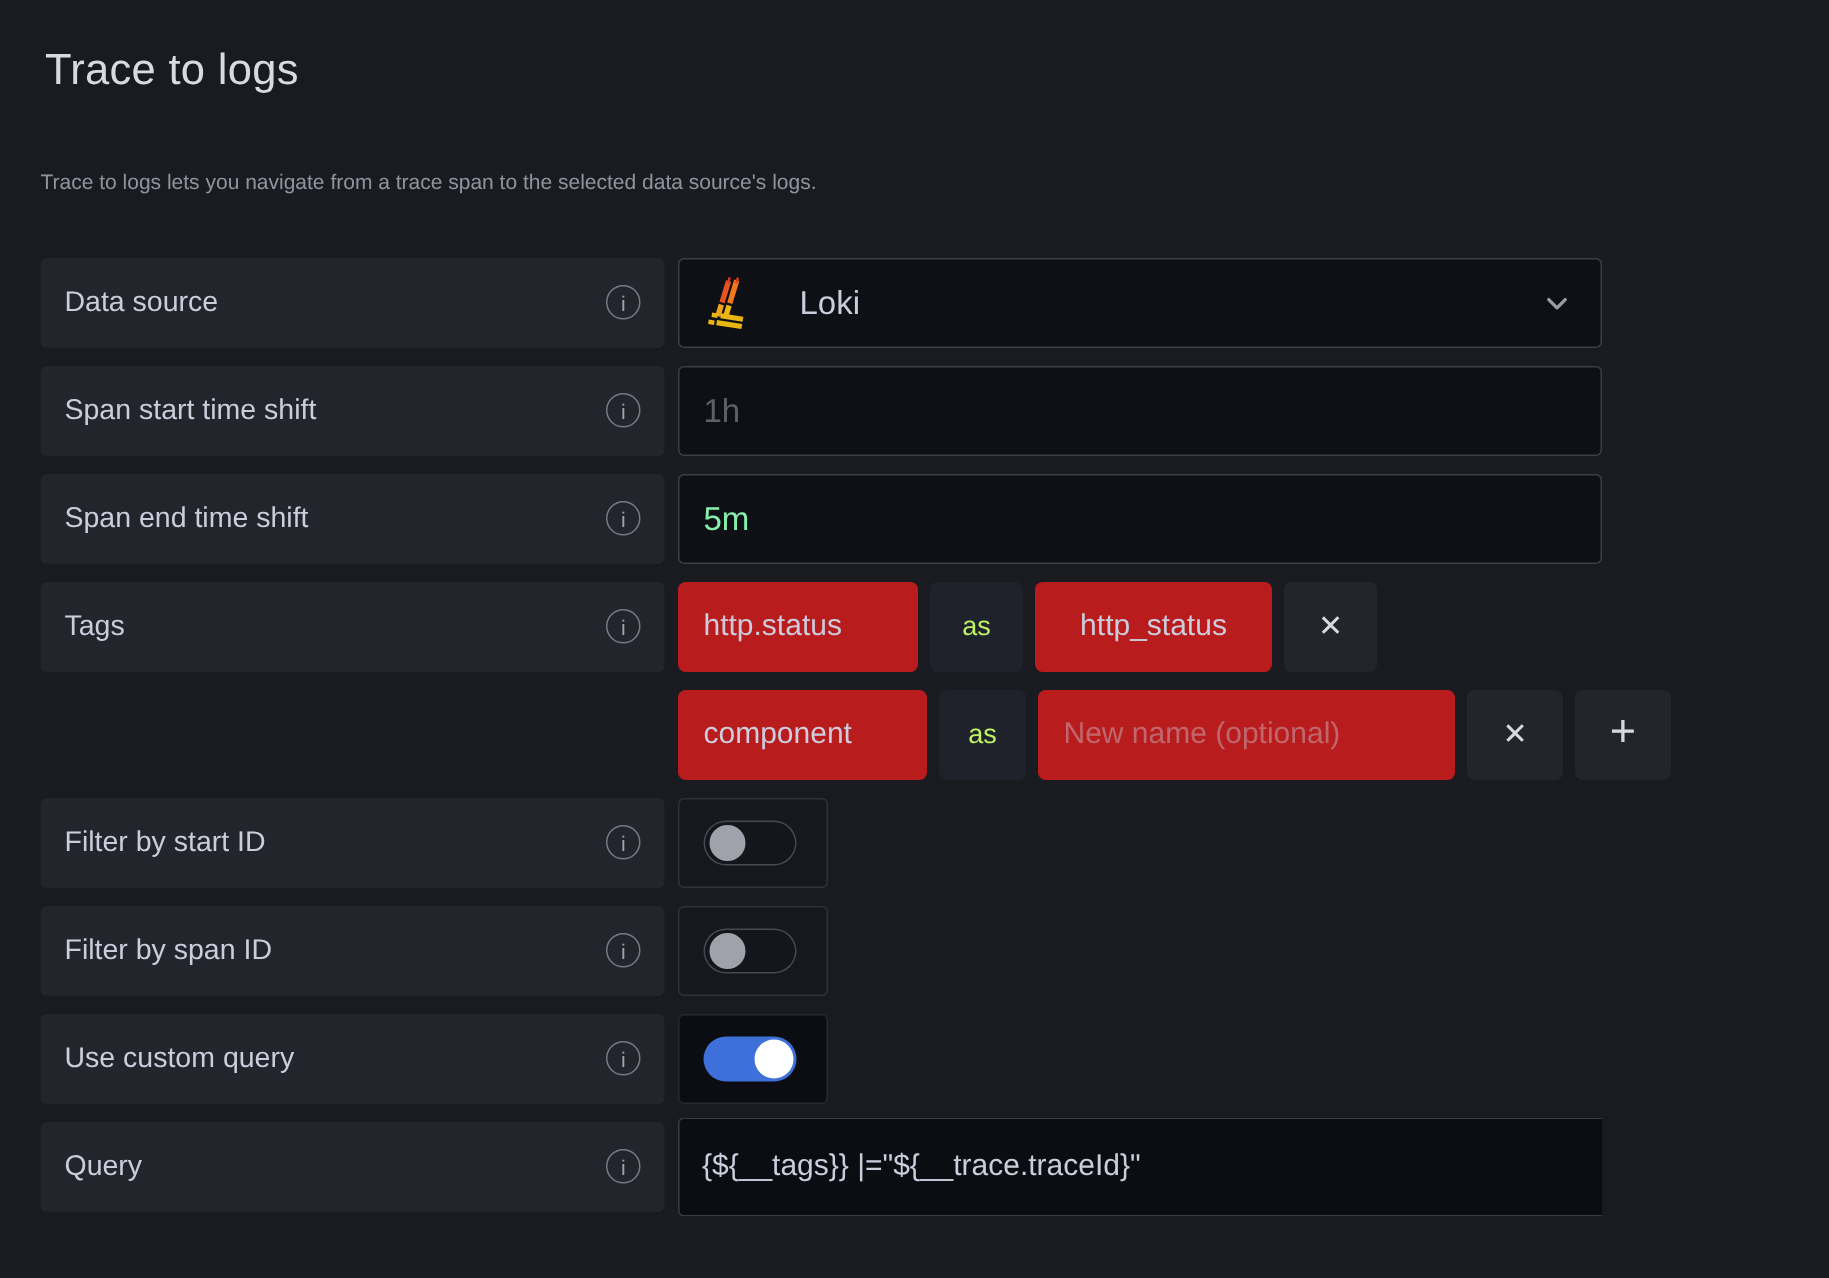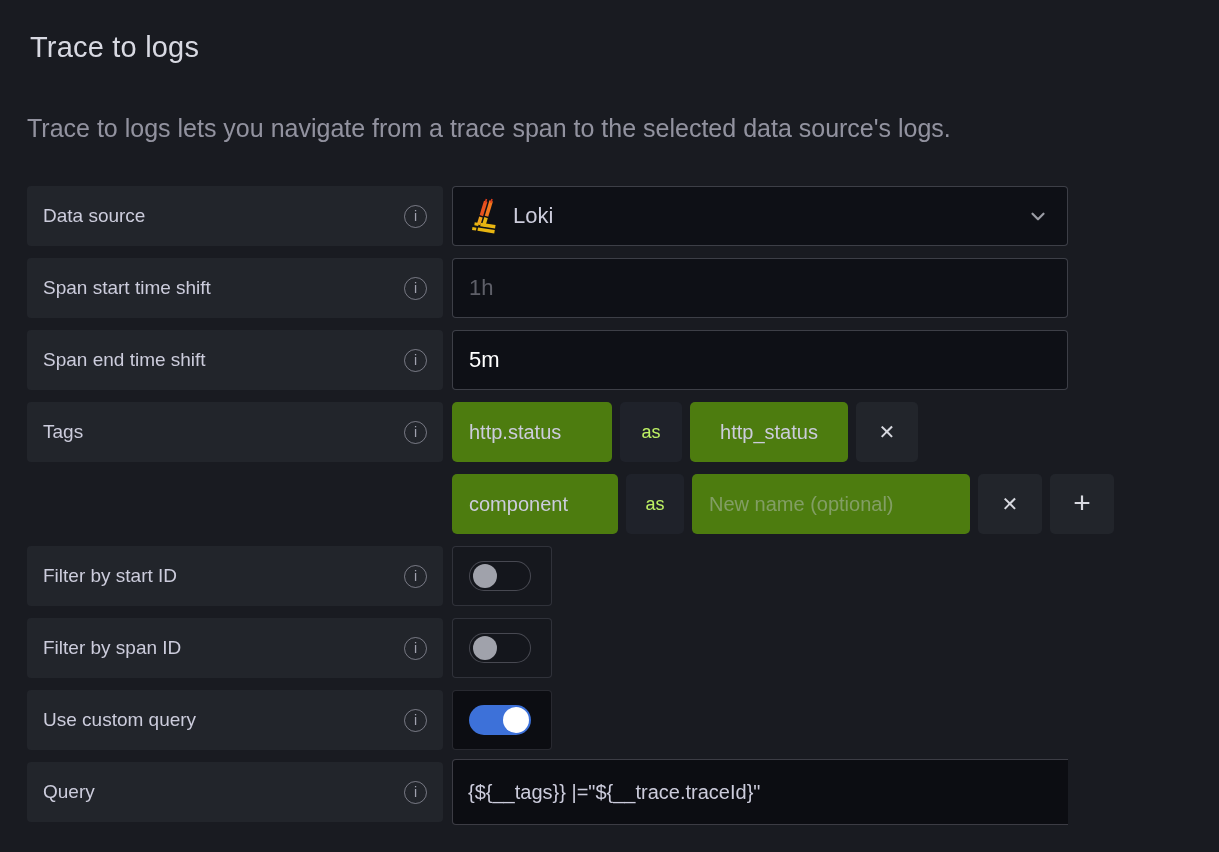--- a/index.html
+++ b/index.html
@@ -14,21 +14,21 @@
   .page { padding: 30px 0 0 27px; width: 1068px; }
 
   .page-title {
     margin: 0 0 0 3px;
     font-size: 29px; font-weight: 400;
     color: #d8d9e2; letter-spacing: .2px;
     line-height: 1.2;
   }
   .page-desc {
     margin: 47px 0 12px 0;
-    font-size: 25px; font-weight: 400;
+    font-size: 14px; font-weight: 400;
     color: rgba(204,204,220,.68);
     line-height: 1.3;
   }
 
   .form { margin-top: 42px; }
   .row { display: flex; align-items: center; height: 60px; margin-bottom: 12px; }
   .row.tall { height: 66px; margin-top: -3px; margin-bottom: 9px; }
   .row.no-label { padding-left: 425px; }
 
   .label-box {
@@ -49,36 +49,36 @@
   }
 
   .dark-field {
     height: 60px;
     background: #0e1016;
     border: 1px solid rgba(204,204,220,.25);
     border-radius: 4px;
   }
   .select {
     width: 637px; display: flex; align-items: center;
-    padding: 0 18px; cursor: pointer;
+    padding: 0 18px; cursor: pointer; gap: 20px;
   }
   .select .select-value { font-size: 22px; color: #ccccdc; margin-left: 14px; flex: 1; }
   .chevron { width: 22px; height: 22px; flex: none; display:flex; align-items:center; justify-content:center; }
 
   input.text-input {
     width: 637px; padding: 0 16px;
-    font-size: 22px; color: #ffffff;
+    font-size: 22px; color: #86efac;
     font-family: "Liberation Sans", sans-serif;
     outline: none;
   }
   input::placeholder { color: rgba(204,204,220,.42); }
 
   .tag-group { display: flex; gap: 8px; }
   .tag-box {
-    height: 60px; background: #4d7c0f; border: none;
+    height: 60px; background: #b91c1c; border: none;
     border-radius: 5px; color: #ccccdc;
     font-size: 20px; font-family: "Liberation Sans", sans-serif;
     display: flex; align-items: center;
   }
   input.tag-box { padding: 0 17px; outline: none; }
   .as-box {
     background: #1f222a; justify-content: center;
     color: #bef264; font-size: 18px; font-weight: 500;
     flex: none;
   }

